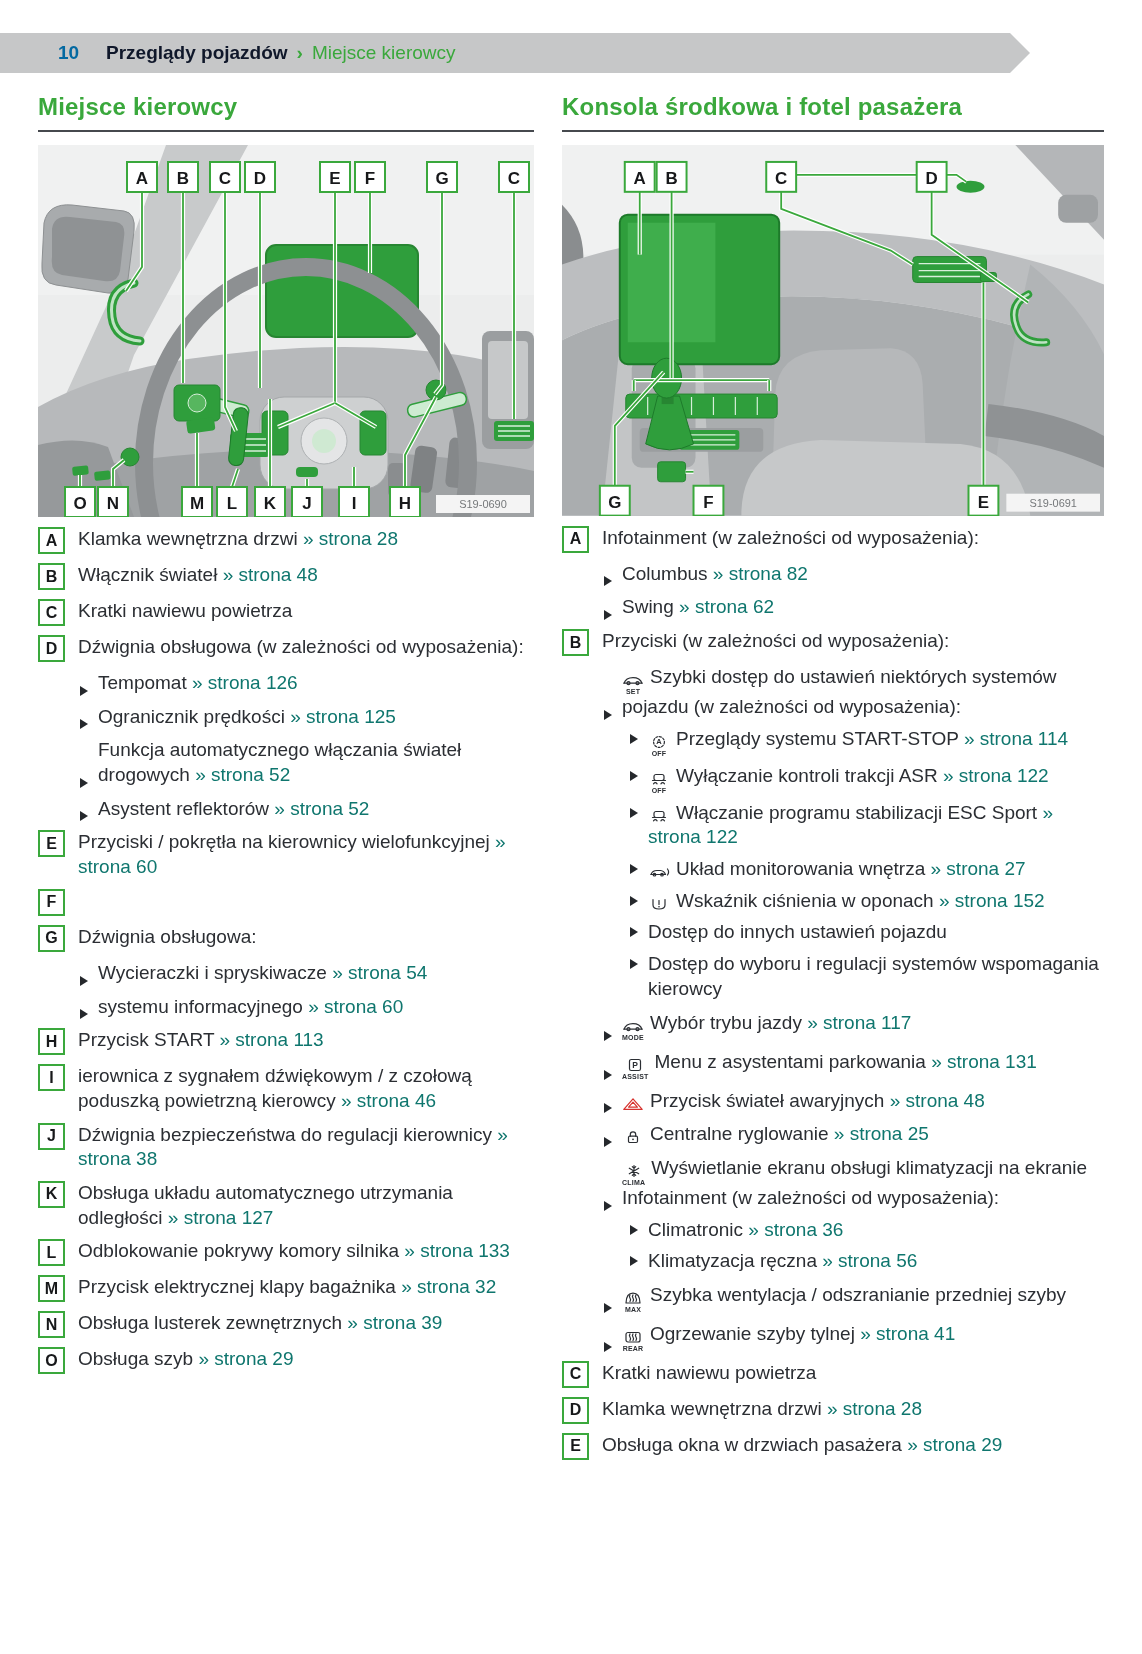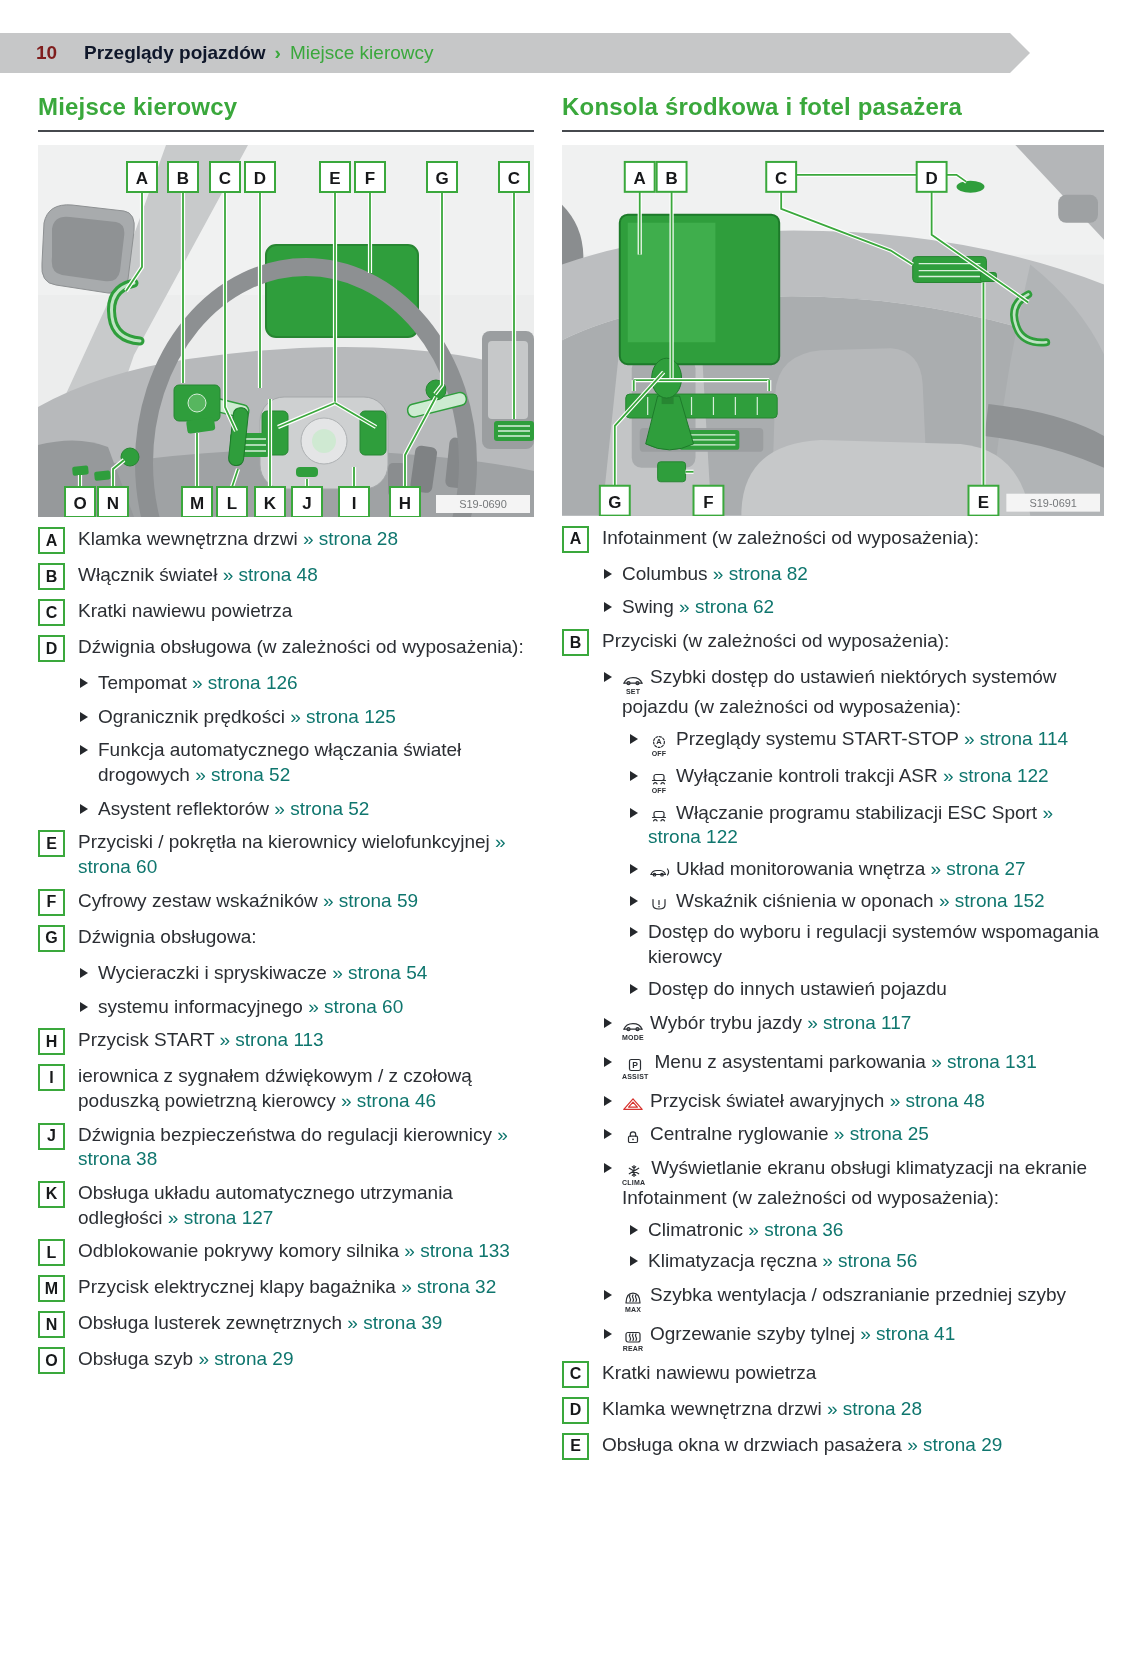--- a/index.html
+++ b/index.html
@@ -7,42 +7,42 @@
     width:1142px;height:1654px;background:#ffffff;overflow:hidden;
     font-family:"Liberation Sans",sans-serif;color:#2b2e33;
     -webkit-font-smoothing:antialiased;
   }
   
   .band{
     margin-top:33px;height:40px;width:1030px;background:#c6c7c8;
     clip-path:polygon(0 0, calc(100% - 20px) 0, 100% 50%, calc(100% - 20px) 100%, 0 100%);
     display:flex;align-items:center;font-size:19px;
   }
-  .pgnum{margin-left:36px;font-weight:700;width:48px;color:#7f1d1d;}
+  .pgnum{margin-left:58px;font-weight:700;width:48px;color:#0369a1;}
   .crumb-bold{font-weight:700;color:#0f172a;}
   .crumb-sep{color:#3aa83c;margin:0 9px;font-weight:700;}
   .crumb-cur{color:#3aa83c;}
   
   .cols{display:grid;grid-template-columns:496px 1fr;column-gap:28px;padding:0 38px;margin-top:20px;}
   .title{
     font-size:24px;color:#3aa83c;font-weight:700;letter-spacing:.2px;
     border-bottom:2px solid #46494e;padding-bottom:9px;margin:0 0 13px 0;
   }
   svg.diagram{width:100%;display:block;margin-bottom:10px;background:#eceded;}
   svg.diagram text{user-select:none;}
   .lblrect{fill:#ffffff;stroke:#3aa83c;stroke-width:2px;}
   .lbltext{font:700 17px "Liberation Sans",sans-serif;fill:#17181a;text-anchor:middle;}
   .ldr{stroke:#3aa83c;stroke-width:1.8;fill:none;}
   .ldrw{stroke:#ffffff;stroke-width:4.2;fill:none;}
   .cap{font:11px "Liberation Sans",sans-serif;fill:#75787a;text-anchor:middle;}
   .caprect{fill:#f4f4f4;}
   
   .list{font-size:19px;}
   .item{display:flex;align-items:flex-start;margin-top:9px;}
-  .item.d1{padding-left:42px;}
+  .item.d1{padding-left:42px;align-items:flex-end;}
   .item.d2{padding-left:68px;margin-top:7px;}
   .badge{
     flex:0 0 auto;width:27px;height:27px;box-sizing:border-box;border:2px solid #3aa83c;
     display:flex;align-items:center;justify-content:center;
     font-weight:700;font-size:16px;color:#17181a;margin-right:13px;margin-top:0;
   }
   .tri{
     flex:0 0 auto;width:0;height:0;margin:7px 10px 0 0;
     border-left:8px solid #25282c;border-top:5.5px solid transparent;border-bottom:5.5px solid transparent;
   }
@@ -265,21 +265,20 @@
           <div class="item d1">
             <span class="tri"></span>
             <div class="body"><span>Asystent reflektorów</span> <span class="lnk">» strona 52</span></div>
           </div>
           <div class="item d0">
             <span class="badge">E</span>
             <div class="body"><span>Przyciski / pokrętła na kierownicy wielofunkcyjnej</span> <span class="lnk">» strona 60</span></div>
           </div>
           <div class="item d0">
             <span class="badge">F</span>
-            <div class="body"><span>Cyfrowy zestaw wskaźników</span> <span class="lnk">» strona 59</span></div>
           </div>
           <div class="item d0">
             <span class="badge">G</span>
             <div class="body"><span>Dźwignia obsługowa:</span></div>
           </div>
           <div class="item d1">
             <span class="tri"></span>
             <div class="body"><span>Wycieraczki i spryskiwacze</span> <span class="lnk">» strona 54</span></div>
           </div>
           <div class="item d1">
@@ -505,25 +504,25 @@
             <div class="body"><span class="icostack">
                 <svg viewBox="0 0 22 14" width="22" height="14" fill="none" stroke="#2b2e33" stroke-width="1.2" stroke-linecap="round" stroke-linejoin="round">
                   <path d="M5 2.5 V8 q0 4 6 4 q6 0 6 -4 V2.5"></path>
                   <path d="M11 3.5 V7.5"></path>
                   <circle cx="11" cy="9.8" r="0.8" fill="#2b2e33" stroke="none"></circle>
                 </svg>
               </span><span>Wskaźnik ciśnienia w oponach</span> <span class="lnk">» strona 152</span></div>
           </div>
           <div class="item d2">
             <span class="tri"></span>
+            <div class="body"><span>Dostęp do innych ustawień pojazdu</span></div>
+          </div>
+          <div class="item d2">
+            <span class="tri"></span>
             <div class="body"><span>Dostęp do wyboru i regulacji systemów wspomagania kierowcy</span></div>
-          </div>
-          <div class="item d2">
-            <span class="tri"></span>
-            <div class="body"><span>Dostęp do innych ustawień pojazdu</span></div>
           </div>
           <div class="item d1">
             <span class="tri"></span>
             <div class="body"><span class="icostack">
                 <svg viewBox="0 0 22 14" width="22" height="14" fill="none" stroke="#2b2e33" stroke-width="1.2" stroke-linecap="round" stroke-linejoin="round">
                   <path d="M2 10.2 C3.5 5.8 6.5 4.6 11 4.6 C15.5 4.6 18.5 6.2 20 10.2"></path>
                   <path d="M2 10.2 H20"></path>
                   <circle cx="6.5" cy="10.2" r="1.5"></circle>
                   <circle cx="15.5" cy="10.2" r="1.5"></circle>
                 </svg>

